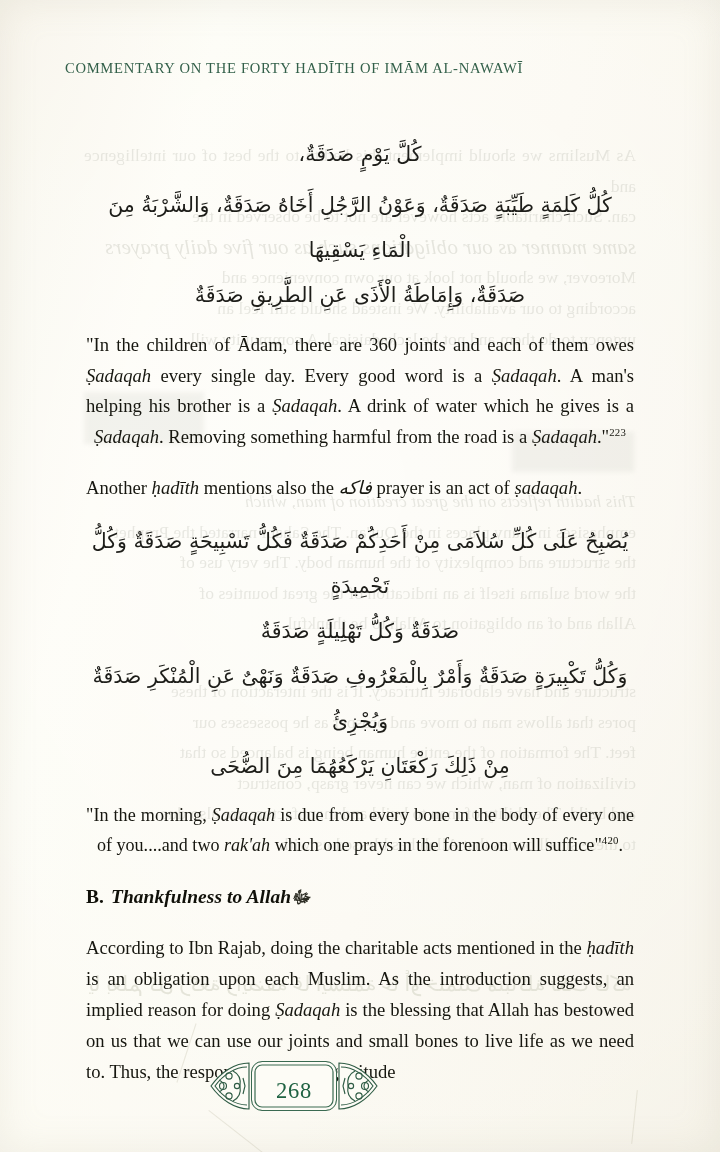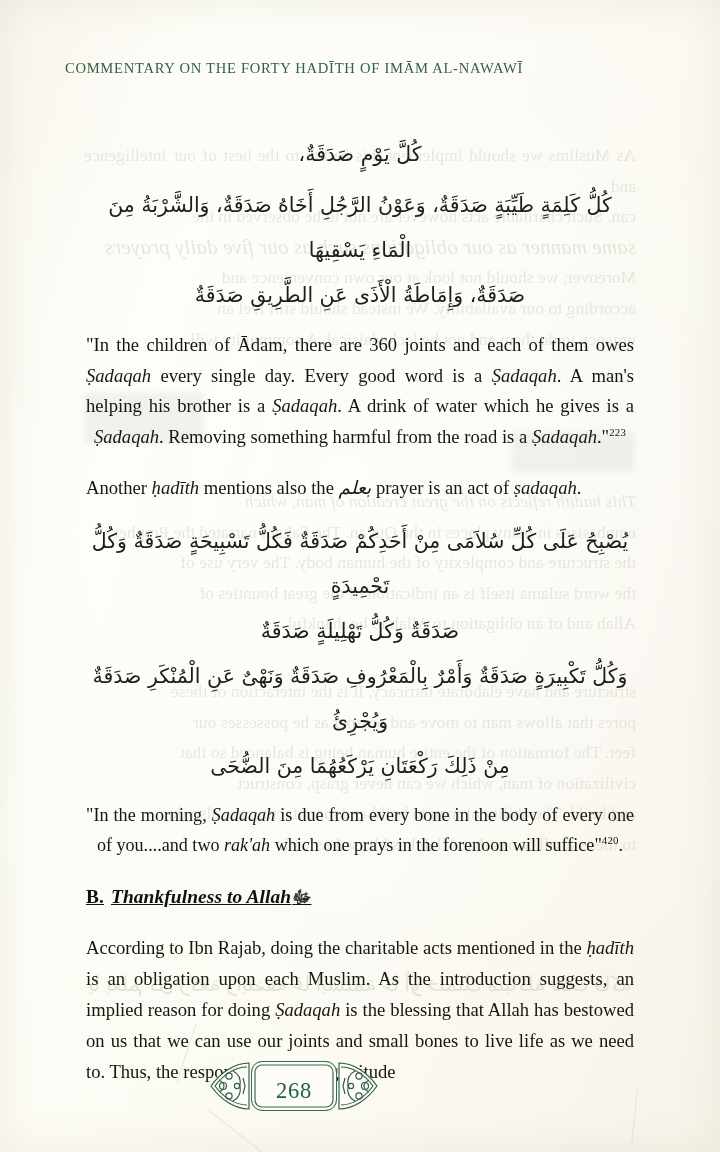--- a/index.html
+++ b/index.html
@@ -156,21 +156,20 @@
   }
   p.body-para i { font-style: italic; }
 
   h2.section-heading {
     font-size: 19.4px;
     font-weight: bold;
     font-style: normal;
     margin: 26px 0 0 0;
     color: #101009;
     letter-spacing: 0.1px;
-    text-decoration: underline;
   }
   h2.section-heading .letter { font-style: normal; }
   h2.section-heading .title {
     font-style: italic;
     padding-left: 7px;
   }
   h2.section-heading .jalla {
     font-style: normal;
     font-size: 17px;
     font-family: "DejaVu Sans", sans-serif;
@@ -253,21 +252,21 @@
     <div class="arabic-block b1">
       <span class="ln l1">كُلَّ يَوْمٍ صَدَقَةٌ،</span>
       <span class="ln">كُلُّ كَلِمَةٍ طَيِّبَةٍ صَدَقَةٌ، وَعَوْنُ الرَّجُلِ أَخَاهُ صَدَقَةٌ، وَالشَّرْبَةُ مِنَ الْمَاءِ يَسْقِيهَا</span>
       <span class="ln">صَدَقَةٌ، وَإِمَاطَةُ الْأَذَى عَنِ الطَّرِيقِ صَدَقَةٌ</span>
     </div>
 
     <div class="quote q1">
       <span><span>"In the children of Ādam, there are 360 joints and each of them owes </span><i>Ṣadaqah</i><span> every single day.  Every good word is a </span><i>Ṣadaqah</i><span>.  A man's helping his brother is a </span><i>Ṣadaqah</i><span>. A drink of water which he gives is a </span><i>Ṣadaqah</i><span>. Removing something harmful from the road is a </span><i>Ṣadaqah</i><span>."</span></span><sup class="fn">223</sup>
     </div>
 
-    <p class="body-para"><span>Another </span><i>ḥadīth</i><span> mentions also the </span><i>بعلم</i><span> prayer is an act of </span><i>ṣadaqah</i><span>.</span></p>
+    <p class="body-para"><span>Another </span><i>ḥadīth</i><span> mentions also the </span><i>فاكه</i><span> prayer is an act of </span><i>ṣadaqah</i><span>.</span></p>
 
     <div class="arabic-block b2" style="margin-top:16px;">
       <span class="ln">يُصْبِحُ عَلَى كُلِّ سُلاَمَى مِنْ أَحَدِكُمْ صَدَقَةٌ فَكُلُّ تَسْبِيحَةٍ صَدَقَةٌ وَكُلُّ تَحْمِيدَةٍ</span>
       <span class="ln">صَدَقَةٌ وَكُلُّ تَهْلِيلَةٍ صَدَقَةٌ</span>
       <span class="ln">وَكُلُّ تَكْبِيرَةٍ صَدَقَةٌ وَأَمْرٌ بِالْمَعْرُوفِ صَدَقَةٌ وَنَهْىٌ عَنِ الْمُنْكَرِ صَدَقَةٌ وَيُجْزِئُ</span>
       <span class="ln">مِنْ ذَلِكَ رَكْعَتَانِ يَرْكَعُهُمَا مِنَ الضُّحَى</span>
     </div>
 
     <div class="quote q2">
       <span><span>"In the morning, </span><i>Ṣadaqah</i><span> is due from every bone in the body of every one of you....and two </span><i>rak'ah</i><span> which one prays in the forenoon will suffice"</span></span><sup class="fn">420</sup><span>.</span>

